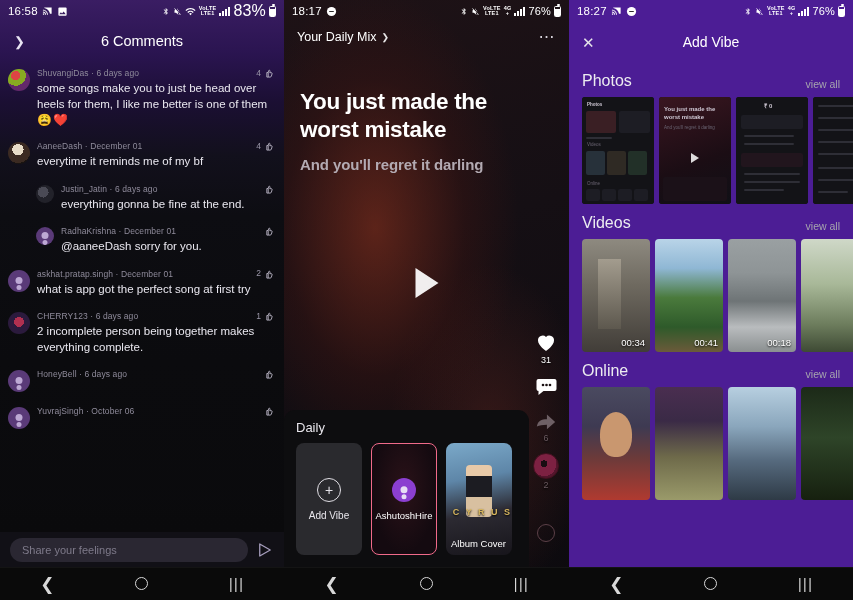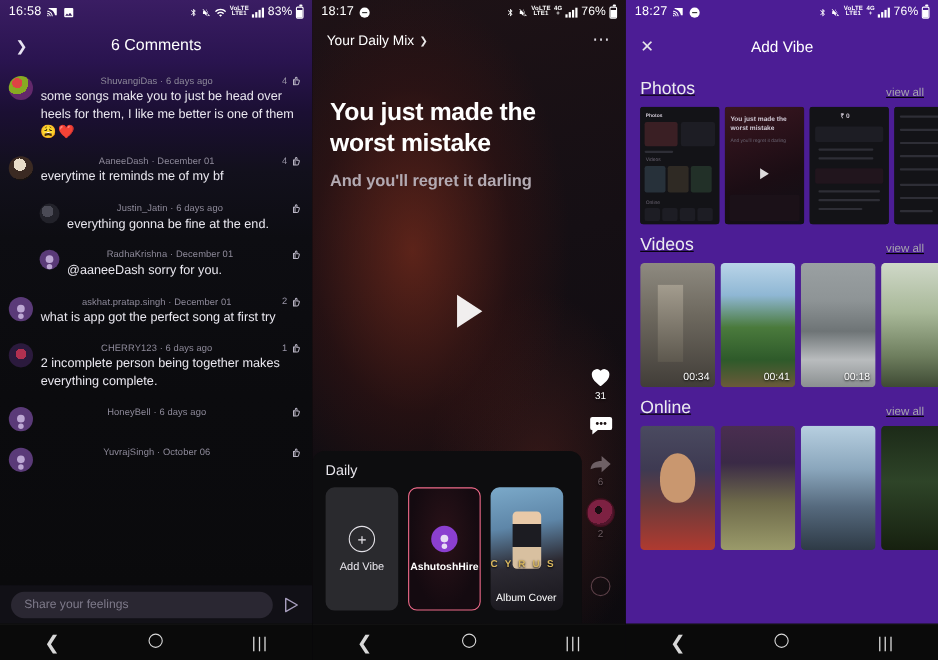--- a/index.html
+++ b/index.html
@@ -67,21 +67,21 @@
     content:""; position:absolute; left:50%; top:50%; transform:translate(-50%,-56%);
     width:7px; height:7px; border-radius:50%; background:#bda8d4;
     box-shadow: 0 7px 0 -1px #bda8d4;
   }
   .av-img1 { background: radial-gradient(circle at 35% 30%, #d44 0 22%, #8a2 22% 48%, #63286b 48% 100%); }
   .av-img2 { background: radial-gradient(circle at 50% 45%, #cfe3e6 0 40%, #6e9aa3 40% 100%); }
   .av-img3 { background: radial-gradient(circle at 45% 35%, #e8dcc8 0 30%, #3b2a22 30% 70%, #1a1410 70% 100%); }
   .av-img4 { background: radial-gradient(circle at 40% 40%, #4a4a55 0 35%, #22222a 35% 100%); }
   .av-img5 { background: radial-gradient(circle at 50% 45%, #b03050 0 30%, #2b1a3d 30% 100%); }
   .cmt-body { flex:1; min-width:0; }
-  .cmt-meta { font-size:8.5px; color:#8f8b9b; letter-spacing:.1px; line-height:12px; padding-right:26px;text-align:center; }
+  .cmt-meta { font-size:8.5px; color:#8f8b9b; letter-spacing:.1px; line-height:12px; padding-right:26px; }
   .cmt-text { font-size:11.5px; color:#e9e7ef; line-height:15.5px; margin-top:2px; }
   .cmt-like { position:absolute; right:8px; top:7px; display:flex; align-items:center; gap:4px; }
   .cmt-like .n { font-size:8.5px; color:#9a96a8; }
   .thumb {
     width:11px; height:11px; position:relative; display:inline-block;
   }
   .thumb svg { width:11px; height:11px; display:block; }
   .emoji-row { font-size:12px; margin-top:1px; letter-spacing:1px; }
   .cmt-fade {
     position:absolute; left:0; right:0; bottom:68px; height:36px;
@@ -146,36 +146,36 @@
   .vcard { width:66px; height:112px; border-radius:8px; position:relative; overflow:hidden; }
   .vcard.add { background:#2a2a2e; display:flex; flex-direction:column; align-items:center; justify-content:center; gap:8px; }
   .plus-c { width:24px; height:24px; border-radius:50%; border:1.4px solid #e2e0e6; display:flex; align-items:center; justify-content:center; color:#e2e0e6; font-size:14px; line-height:1; }
   .vcard.add .lbl { font-size:10px; color:#e8e6ec; font-weight:500; }
   .vcard.sel {
     background: radial-gradient(ellipse at 50% 40%, #2a1218 0%, #140a10 70%);
     border:1.4px solid #f06a8a; display:flex; flex-direction:column; align-items:center; justify-content:center; gap:8px;
   }
   .vav { width:24px; height:24px; border-radius:50%; background:#8b3fd0; position:relative; }
   .vav:after { content:""; position:absolute; left:50%; top:50%; transform:translate(-50%,-55%); width:7px; height:7px; border-radius:50%; background:#e7dcf5; box-shadow:0 7px 0 -1px #e7dcf5; }
-  .vcard.sel .lbl { font-size:9.5px; color:#fff; font-weight:700; }
+  .vcard.sel .lbl { font-size:9.5px; color:#fff; font-weight:400; }
   .vcard.cover {
     background: linear-gradient(170deg,#7ba9c9 0%,#5e86a8 32%,#2c2a32 62%,#17151b 100%);
   }
   .cov-figure { position:absolute; left:50%; top:22px; transform:translateX(-50%); width:26px; height:52px; background:linear-gradient(180deg,#e8c9a8 0 22%,#1c1c22 22% 62%,#d8c0a0 62% 100%); border-radius:4px; }
-  .cov-txt { position:absolute; left:0; right:0; top:64px; text-align:left; font-size:9px; letter-spacing:2px; color:#d7b65e; font-weight:700; text-shadow:0 1px 2px #000; }
+  .cov-txt { position:absolute; left:0; right:0; top:64px; text-align:right; font-size:9px; letter-spacing:2px; color:#d7b65e; font-weight:700; text-shadow:0 1px 2px #000; }
   .vcard.cover .lbl { position:absolute; left:5px; bottom:6px; font-size:9.5px; color:#fff; font-weight:500; }
   .pl-tabs { position:absolute; left:0; right:0; bottom:33px; height:16px; display:flex; z-index:10; }
   .pl-tab { flex:1; text-align:center; font-size:8.5px; color:#3a2c31; }
 
   
   .addvibe { background:#4c1d95; }
   .av-head { height:40px; display:flex; align-items:center; position:relative; }
   .av-close { position:absolute; left:13px; color:#e6e4ea; font-size:15px; line-height:1; }
   .av-title { width:100%; text-align:center; color:#fff; font-size:14px; font-weight:500; }
-  .sec { margin-top:10px;text-decoration:underline; }
+  .sec { margin-top:10px; }
   .sec-head { display:flex; align-items:flex-end; padding:0 13px 7px 13px; }
   .sec-title { color:#ececf0; font-size:16px; font-weight:400; }
   .sec-all { margin-left:auto; color:#a6a4ae; font-size:10.5px; }
   .strip { display:flex; gap:5px; padding-left:13px; overflow:hidden; }
   .ph { width:72px; height:107px; border-radius:3px; flex:0 0 auto; overflow:hidden; position:relative; background:#121216; }
   .vid { width:68px; height:113px; border-radius:4px; flex:0 0 auto; overflow:hidden; position:relative; }
   .vid .dur { position:absolute; right:5px; bottom:4px; font-size:9.5px; color:#fff; font-weight:500; text-shadow:0 1px 2px #000; }
   .on { width:68px; height:113px; border-radius:4px; flex:0 0 auto; overflow:hidden; position:relative; }
 
   
@@ -227,21 +227,21 @@
         <span class="netbadge">
             <b>VoLTE</b>
             <b>LTE1</b>
           </span>
         <span class="sig">
             <i></i>
             <i></i>
             <i></i>
             <i></i>
           </span>
-        <span style="font-size:11px">83%</span>
+        <span style="font-size:16px">83%</span>
         <span class="sb-batt"></span>
       </div>
     </div>
 
     <div class="cmt-head">
       <span class="cmt-chev">❯</span>
       <div class="cmt-title">6 Comments</div>
     </div>
 
     <div class="cmt-scroll">

